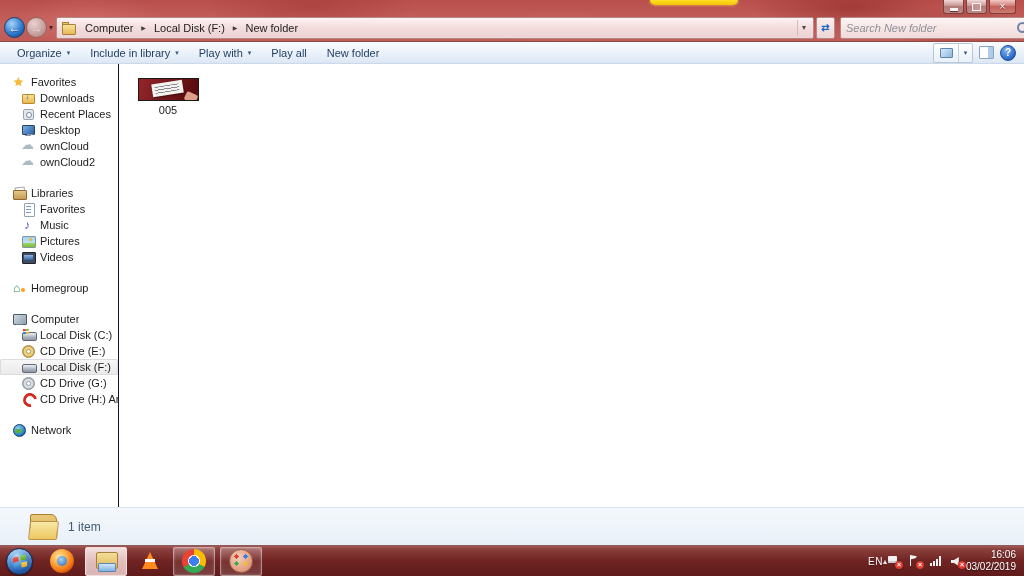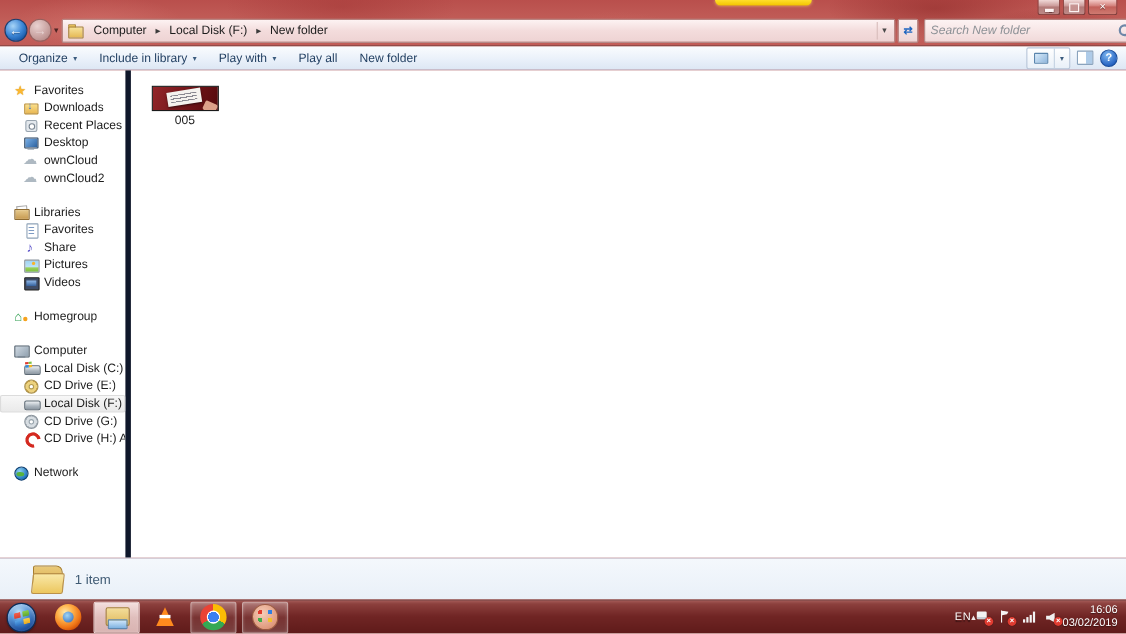--- a/index.html
+++ b/index.html
@@ -80,21 +80,21 @@
   .views-caret { width:14px; height:18px; display:flex; align-items:center; justify-content:center;
     border-left:1px solid #c4d2e2; font-size:7px; color:#3b5b7e; }
   .views-ic { width:13px; height:10px; background:linear-gradient(135deg,#d9ebfa,#8fb6dc); border:1px solid #5a85ad; border-radius:1px; }
   .preview-ic { width:15px; height:13px; border:1px solid #8aa3bd; border-radius:1px;
     background:linear-gradient(90deg,#ffffff 0 58%, #aecbe8 58% 100%); }
   .help-ic { width:16px; height:16px; border-radius:50%; border:1px solid #1a4e9c; color:#fff; font-size:10px; font-weight:bold;
     background:radial-gradient(circle at 40% 30%, #7fb8f0, #2a67c4 70%, #174a96); display:flex; align-items:center; justify-content:center; }
 
   
   .main { flex:1; min-height:0; display:flex; background:#fff; }
-  .sidebar { width:119px; flex:none; padding-top:10px; font-size:11px; color:#1c1c1c; border-right:5px solid #0f172a; overflow:hidden; }
+  .sidebar { width:119px; flex:none; padding-top:10px; font-size:11px; color:#1c1c1c; border-right:1px solid #0f172a; overflow:hidden; }
   .side-sec { margin-bottom:15px; }
   .side-row { height:16px; display:flex; align-items:center; padding-left:12px; white-space:nowrap; cursor:default; }
   .side-row.lvl1 { padding-left:21px; }
   .side-row.sel { background:linear-gradient(#f8f8f8,#e9e9e9); box-shadow:inset 0 0 0 1px #dcdcdc; border-radius:2px; }
   .side-row .lbl { overflow:hidden; }
 
   
   .ic { width:15px; height:14px; position:relative; display:inline-block; flex:none; margin-right:4px; }
   .ic:before, .ic:after { position:absolute; }
   .ic-star:before { content:"★"; color:#fbb832; font-size:12px; line-height:14px; left:1px; top:0; text-shadow:0 0 1px #c8860a; }
@@ -368,21 +368,21 @@
     <span class="lbl">Libraries</span>
   </div>
 
   <div class="side-row lvl1">
     <span class="ic ic-doc"></span>
     <span class="lbl">Favorites</span>
   </div>
 
   <div class="side-row lvl1">
     <span class="ic ic-music"></span>
-    <span class="lbl">Share</span>
+    <span class="lbl">Music</span>
   </div>
 
   <div class="side-row lvl1">
     <span class="ic ic-picture"></span>
     <span class="lbl">Pictures</span>
   </div>
 
   <div class="side-row lvl1">
     <span class="ic ic-video"></span>
     <span class="lbl">Videos</span>

